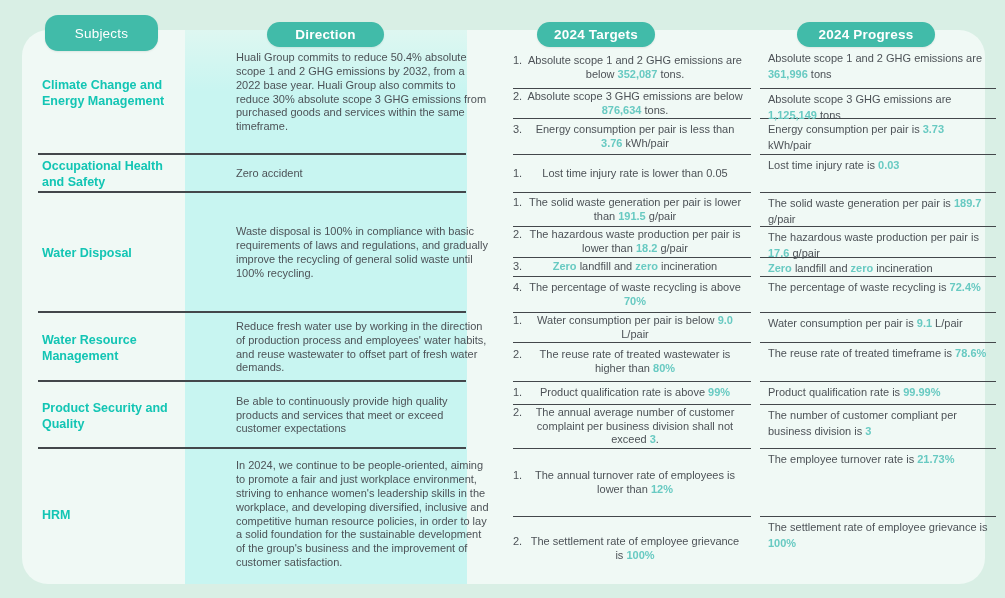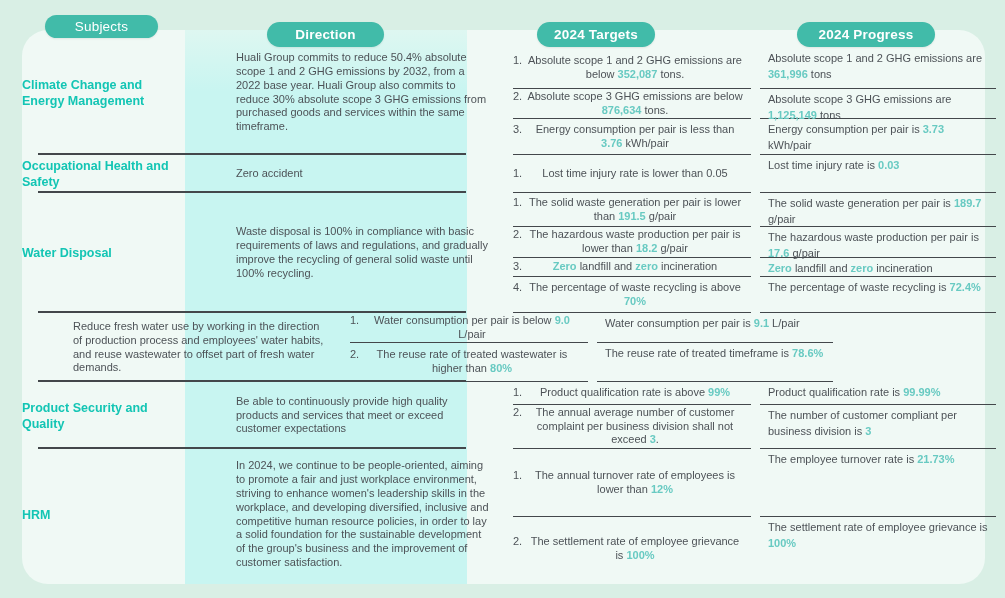--- a/index.html
+++ b/index.html
@@ -22,31 +22,31 @@
     background: linear-gradient(180deg, var(--band_top,#def7f1) 0px, var(--band,#c8f5f1) 62px, var(--band,#c8f5f1) 100%);
   }
 
   .pill {
     position:absolute; top:22px; height:25px; border-radius:13px;
     background: var(--pill,#41bba9); color:#fff;
     display:flex; align-items:center; justify-content:center;
     font-size:13.5px; font-weight:bold; letter-spacing:0.2px;
     box-shadow: 0 1px 2px rgba(0,0,0,0.08);
   }
-  .pill.light { font-weight:normal; top:15px; height:23px; }
+  .pill.light { font-weight:normal; top:15px; height:36px; }
 
   .rows { position:absolute; inset:0; display:flex; flex-direction:column; padding-top:0; }
   .row { display:flex; position:relative; width:100%; }
   .row-line {
     position:absolute; bottom:0; left:16px; width:428px; height:2px;
     background: var(--line,#43474b);
   }
   .subject-cell {
     width:163px; flex:none; display:flex; align-items:center;
-    padding: 2px 6px 2px 0;
+    padding: 2px 6px 2px 20px;
   }
   .subject-cell .subject {
     color: var(--subject,#13c5b4); font-weight:bold; font-size:12.5px; line-height:16px;
   }
   .direction-cell {
     width:282px; flex:none; display:flex; align-items:center;
     padding: 6px 16px 6px 13px;
     color: var(--body,#4d5257); font-size:11px; line-height:13.8px;margin-left:38px;
   }
   .items { flex:1; display:flex; flex-direction:column; padding-right:27px; }
@@ -194,20 +194,23 @@
                 </div>
               </div>
               <div class="p-cell">
                 <span><span>The percentage of waste recycling is </span><span class="accent">72.4%</span></span>
               </div>
             </div>
           </div>
           <div class="row-line"></div>
         </div>
         <div class="row" style="height: 69px;">
+          <div class="subject-cell">
+            <span class="subject">Water Resource Management</span>
+          </div>
           <div class="direction-cell">
             <span>Reduce fresh water use by working in the direction of production process and employees' water habits, and reuse wastewater to offset part of fresh water demands.</span>
           </div>
           <div class="items" style="padding-top: 0px;">
             <div class="item" style="height: 30px;">
               <div class="t-cell">
                 <div class="t-row">
                   <span class="t-num">1.</span>
                   <span class="t-txt"><span>Water consumption per pair is below </span><span class="accent">9.0</span><span> L/pair</span></span>
                 </div>

